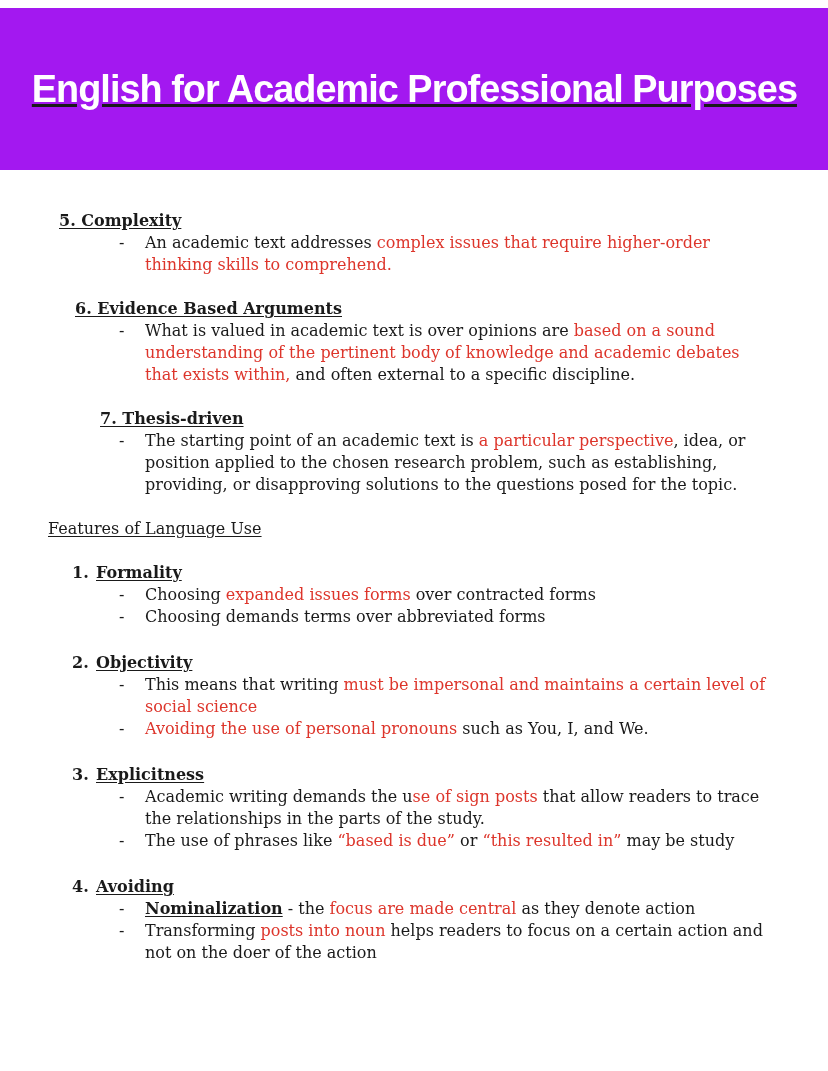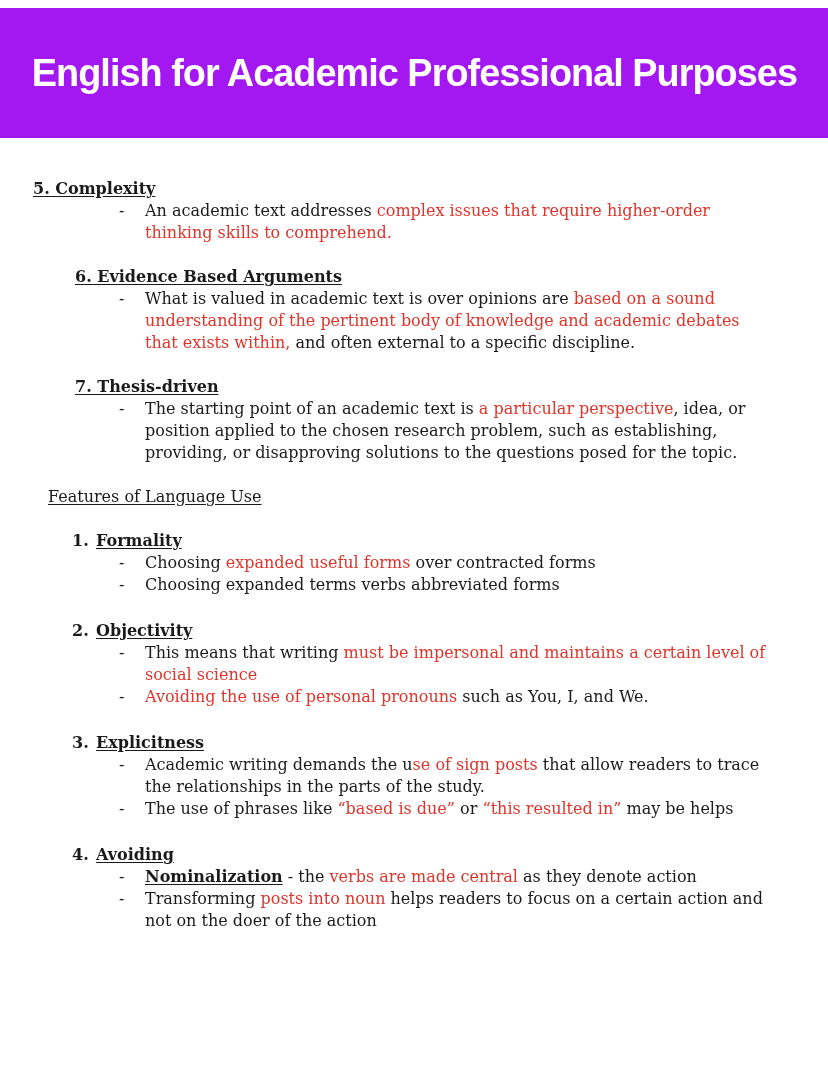--- a/index.html
+++ b/index.html
@@ -9,26 +9,27 @@
   }
   body {
     width: 828px;
     height: 1071px;
     font-family: "DejaVu Serif", "Liberation Serif", serif;
     color: #1a1a1a;
     overflow: hidden;
   }
   .banner {
     margin-top: 8px;
-    height: 130px;
+    height: 162px;
     width: 100%;
     background: var(--banner, #a318f0);
     display: flex;
     align-items: center;
     justify-content: center;
+    text-decoration: underline;
   }
   .banner h1 {
     margin: 0;
     color: #ffffff;
     font-family: "Liberation Sans", "DejaVu Sans", sans-serif;
     font-weight: 700;
     font-size: 39px;
     letter-spacing: -1px;
     transform: scaleX(0.97);
     white-space: nowrap;
@@ -64,59 +65,59 @@
   .spacer { width: 100%; }
 </style>
 </head>
 <body>
 
 <header class="banner">
   <h1>English for Academic Professional Purposes</h1>
 </header>
 
 <main class="doc">
-    <div class="block heading" style="margin-left: 33px;">
+    <div class="block heading" style="margin-left: 59px;">
       <span class="runs"><span class="run bold underline">5. Complexity</span></span>
     </div>
     <div class="block bullet" style="margin-left: 119px;">
       <span class="dash">-</span>
       <span class="runs"><span class="run">An academic text addresses </span><span class="run red">complex issues that require higher-order thinking skills to comprehend.</span></span>
     </div>
     <div class="spacer" style="height: 22px;"></div>
     <div class="block heading" style="margin-left: 75px;">
       <span class="runs"><span class="run bold underline">6. Evidence Based Arguments</span></span>
     </div>
     <div class="block bullet" style="margin-left: 119px;">
       <span class="dash">-</span>
       <span class="runs"><span class="run">What is valued in academic text is over opinions are </span><span class="run red">based on a sound understanding of the pertinent body of knowledge and academic debates that exists within,</span><span class="run"> and often external to a specific discipline.</span></span>
     </div>
     <div class="spacer" style="height: 22px;"></div>
-    <div class="block heading" style="margin-left: 75px;">
+    <div class="block heading" style="margin-left: 100px;">
       <span class="runs"><span class="run bold underline">7. Thesis-driven</span></span>
     </div>
     <div class="block bullet" style="margin-left: 119px;">
       <span class="dash">-</span>
       <span class="runs"><span class="run">The starting point of an academic text is </span><span class="run red">a particular perspective</span><span class="run">, idea, or position applied to the chosen research problem, such as establishing, providing, or disapproving solutions to the questions posed for the topic.</span></span>
     </div>
     <div class="spacer" style="height: 22px;"></div>
     <div class="block subtitle" style="margin-left: 48px;">
       <span class="runs"><span class="run underline">Features of Language Use</span></span>
     </div>
     <div class="spacer" style="height: 22px;"></div>
     <div class="block heading" style="margin-left: 72px;">
       <span class="marker">1.</span>
       <span class="runs"><span class="run bold underline">Formality</span></span>
     </div>
     <div class="block bullet" style="margin-left: 119px;">
       <span class="dash">-</span>
-      <span class="runs"><span class="run">Choosing </span><span class="run red">expanded useful forms</span><span class="run"> over contracted forms</span></span>
+      <span class="runs"><span class="run">Choosing </span><span class="run red">expanded issues forms</span><span class="run"> over contracted forms</span></span>
     </div>
     <div class="block bullet" style="margin-left: 119px;">
       <span class="dash">-</span>
-      <span class="runs"><span class="run">Choosing expanded terms verbs abbreviated forms</span></span>
+      <span class="runs"><span class="run">Choosing demands terms over abbreviated forms</span></span>
     </div>
     <div class="spacer" style="height: 24px;"></div>
     <div class="block heading" style="margin-left: 72px;">
       <span class="marker">2.</span>
       <span class="runs"><span class="run bold underline">Objectivity</span></span>
     </div>
     <div class="block bullet" style="margin-left: 119px;">
       <span class="dash">-</span>
       <span class="runs"><span class="run">This means that writing </span><span class="run red">must be impersonal and maintains a certain level of social science</span></span>
     </div>
@@ -128,28 +129,28 @@
     <div class="block heading" style="margin-left: 72px;">
       <span class="marker">3.</span>
       <span class="runs"><span class="run bold underline">Explicitness</span></span>
     </div>
     <div class="block bullet" style="margin-left: 119px;">
       <span class="dash">-</span>
       <span class="runs"><span class="run">Academic writing demands the u</span><span class="run red">se of sign posts</span><span class="run"> that allow readers to trace the relationships in the parts of the study.</span></span>
     </div>
     <div class="block bullet" style="margin-left: 119px;">
       <span class="dash">-</span>
-      <span class="runs"><span class="run">The use of phrases like </span><span class="run red">“based is due”</span><span class="run"> or </span><span class="run red">“this resulted in”</span><span class="run"> may be helps</span></span>
+      <span class="runs"><span class="run">The use of phrases like </span><span class="run red">“based is due”</span><span class="run"> or </span><span class="run red">“this resulted in”</span><span class="run"> may be study</span></span>
     </div>
     <div class="spacer" style="height: 24px;"></div>
     <div class="block heading" style="margin-left: 72px;">
       <span class="marker">4.</span>
       <span class="runs"><span class="run bold underline">Avoiding</span></span>
     </div>
     <div class="block bullet" style="margin-left: 119px;">
       <span class="dash">-</span>
-      <span class="runs"><span class="run bold underline">Nominalization</span><span class="run"> - the </span><span class="run red">verbs are made central</span><span class="run"> as they denote action</span></span>
+      <span class="runs"><span class="run bold underline">Nominalization</span><span class="run"> - the </span><span class="run red">focus are made central</span><span class="run"> as they denote action</span></span>
     </div>
     <div class="block bullet" style="margin-left: 119px;">
       <span class="dash">-</span>
       <span class="runs"><span class="run">Transforming </span><span class="run red">posts into noun</span><span class="run"> helps readers to focus on a certain action and not on the doer of the action</span></span>
     </div>
   </main>
 
 </body></html>

